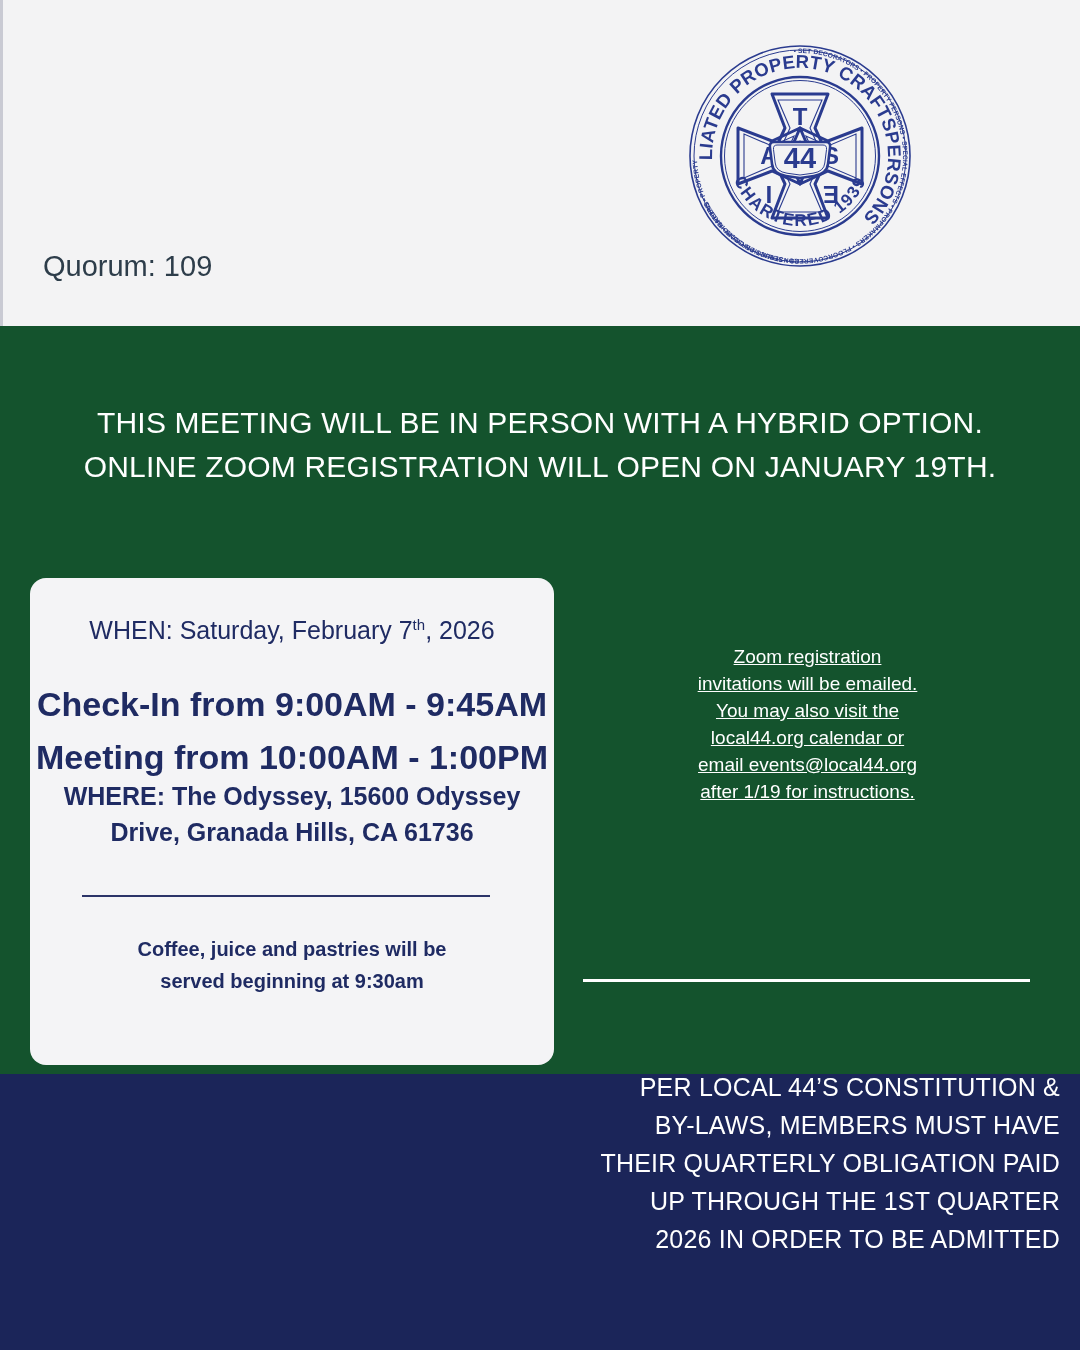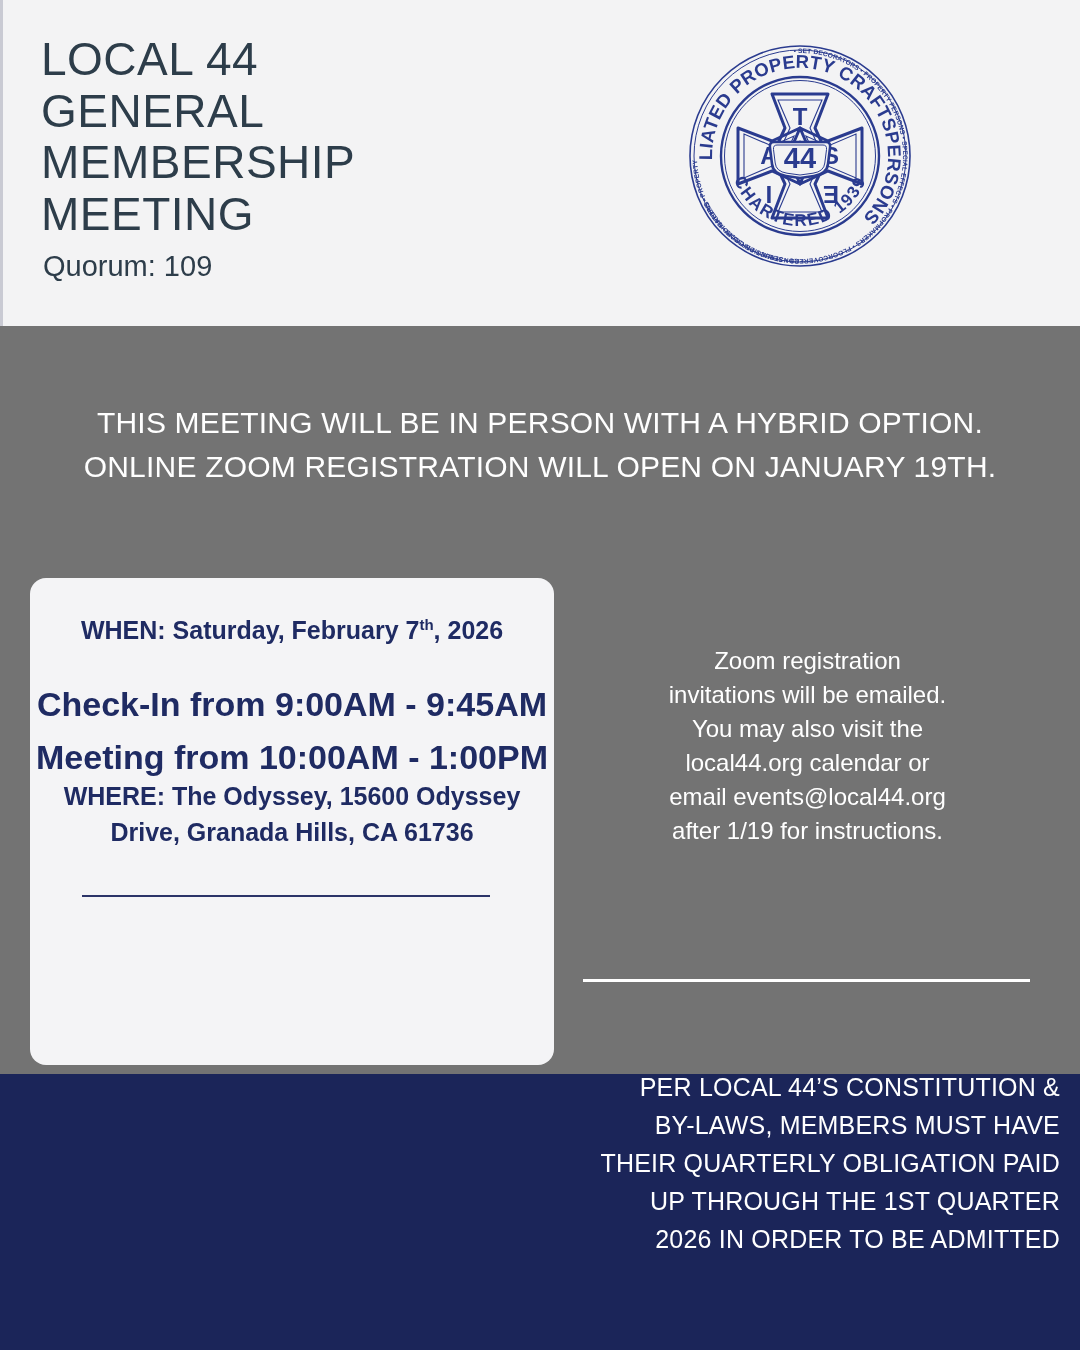--- a/index.html
+++ b/index.html
@@ -54,21 +54,21 @@
     height: 264px;
   }
   .seal svg { display: block; }
 
   
   .body-area {
     position: absolute;
     left: 0; top: 326px;
     width: 1080px;
     height: 748px;
-    background: #737373;
+    background: #14532d;
   }
 
   .banner {
     position: absolute;
     left: 0;
     top: 75px;
     width: 1080px;
     text-align: center;
     color: #ffffff;
     font-size: 30px;
@@ -88,21 +88,21 @@
     border-radius: 16px;
     box-sizing: border-box;
   }
   .card-when {
     position: absolute;
     left: 0; right: 0;
     top: 38px;
     text-align: center;
     color: #1f2b63;
     font-size: 25px;
-    font-weight: bold;
+    font-weight: normal;
   }
   .card-when sup {
     font-size: 15px;
     vertical-align: super;
     line-height: 0;
   }
   .card-times {
     position: absolute;
     left: 0; right: 0;
     top: 100px;
@@ -145,23 +145,24 @@
   }
 
   
   .right-zoom {
     position: absolute;
     left: 575px;
     top: 318px;
     width: 465px;
     text-align: center;
     color: #ffffff;
-    font-size: 24px;
+    font-size: 19px;
     line-height: 1.42;
     white-space: pre-line;
+    text-decoration: underline;
   }
   .right-divider {
     position: absolute;
     left: 583px;
     top: 653px;
     width: 447px;
     height: 3px;
     background: #ffffff;
   }
   .right-constitution {
@@ -174,24 +175,20 @@
     font-size: 25px;
     line-height: 1.52;
     letter-spacing: 0.2px;
     white-space: pre-line;
   }
 </style>
 </head>
 <body>
 
 <div class="header">
-  <div class="header-title">LOCAL 44
-GENERAL
-MEMBERSHIP
-MEETING</div>
   <div class="header-quorum">Quorum: 109</div>
 </div>
 
 <div class="seal">
   <svg viewBox="0 0 264 264" width="264" height="264" aria-hidden="true">
     <defs>
       <path id="ringOuter" d="M 132,132 m -103,0 a 103,103 0 1,1 206,0 a 103,103 0 1,1 -206,0"></path>
       <path id="ringInnerTxt" d="M 132,132 m -88,0 a 88,88 0 1,1 176,0 a 88,88 0 1,1 -176,0"></path>
       <path id="ringBottom" d="M 132,132 m -70,0 a 70,70 0 1,0 140,0"></path>
     </defs>
@@ -249,20 +246,22 @@
   <div class="card">
     <div class="card-when">
       <span>WHEN:</span>
       <span>Saturday, February 7</span><sup>th</sup><span>, 2026</span>
     </div>
     <div class="card-times">Check-In from 9:00AM - 9:45AM
 Meeting from 10:00AM - 1:00PM</div>
     <div class="card-where">WHERE: The Odyssey, 15600 Odyssey
 Drive, Granada Hills, CA 61736</div>
     <div class="card-divider"></div>
+    <div class="card-note">Coffee, juice and pastries will be
+served beginning at 9:30am</div>
   </div>
 
   <div class="right-zoom">Zoom registration
 invitations will be emailed.
 You may also visit the
 local44.org calendar or
 email events@local44.org
 after 1/19 for instructions.</div>
 
   <div class="right-divider"></div>

